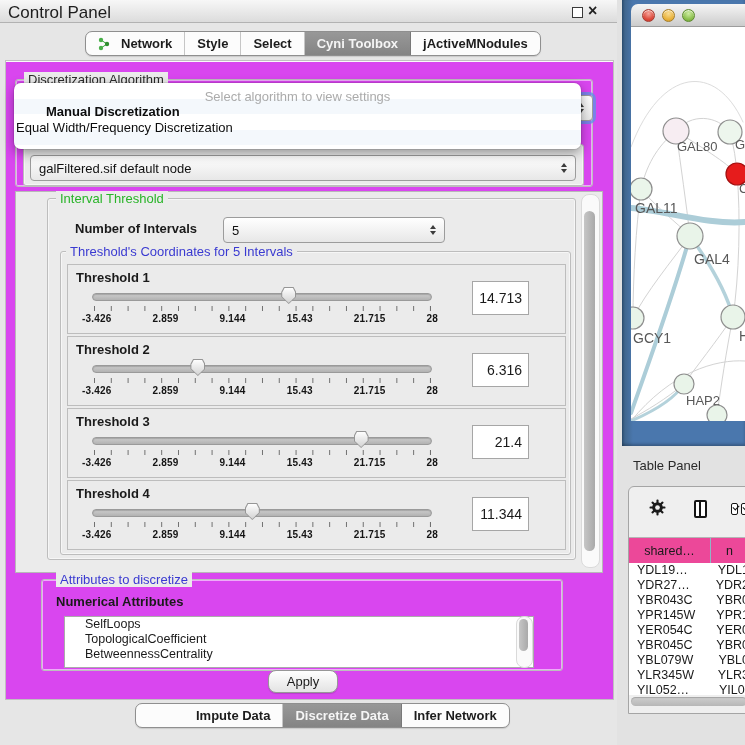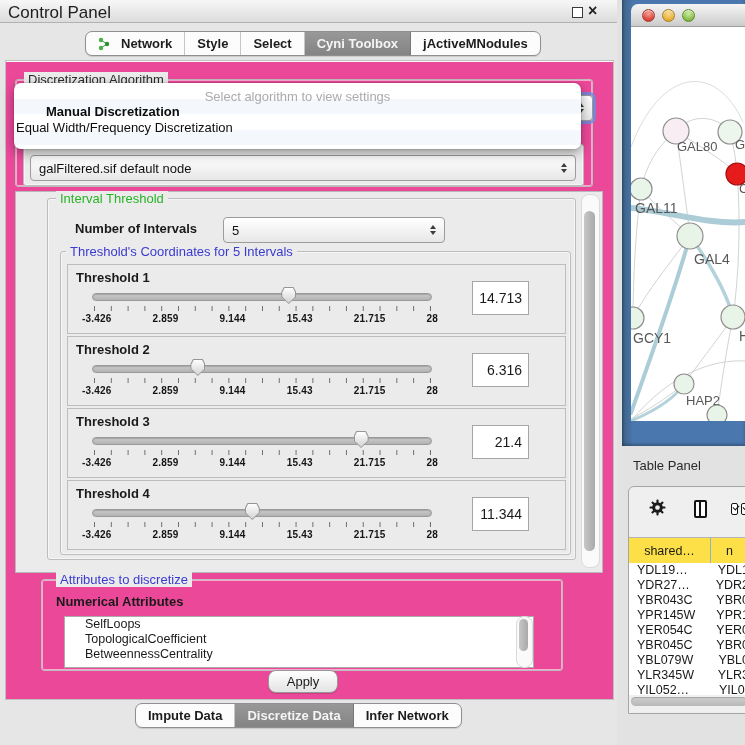--- a/index.html
+++ b/index.html
@@ -14,24 +14,24 @@
   .float-ico{position:absolute;left:572px;top:7px;width:9px;height:9px;border:1.4px solid #3a3a3a;background:#fff;}
   .close-ico{position:absolute;left:588px;top:0px;font-size:16px;font-weight:700;color:#222;line-height:22px;}
   
   .seg{display:flex;border:1px solid #8f8f8f;border-radius:7px;overflow:hidden;
        background:#fcfcfc;box-shadow:0 1px 1px rgba(0,0,0,.12);}
   .seg .it{padding:4px 12px;font-size:13px;font-weight:600;color:#1c1c1c;
        border-right:1px solid #c6c6c6;display:flex;align-items:center;gap:11px;white-space:nowrap;}
   .seg .it:last-child{border-right:none;}
   .seg .it.sel{background:linear-gradient(#989898,#848484);color:#f5f5f5;border-right-color:#787878;}
   .top-tabs{position:absolute;left:85px;top:31px;}
-  .bottom-tabs{position:absolute;left:135px;top:703px;}
+  .bottom-tabs{position:absolute;left:135px;top:703px;padding-left:48px;}
   
   .content{position:absolute;left:5px;top:60px;width:607px;height:638px;
-      background:#ec4899;border:1px solid #c0c0c0;box-shadow:inset 0 1px 0 #fafafa;}
+      background:#d946ef;border:1px solid #c0c0c0;box-shadow:inset 0 1px 0 #fafafa;}
   .grp{position:absolute;border:1px solid #bdbdbd;border-radius:3px;
       box-shadow:inset 0 0 0 1px rgba(255,255,255,.55);}
   .grp>.ttl{position:absolute;top:-8px;left:8px;background:#ebebeb;padding:0 4px;font-size:13px;color:#2a2a2a;}
   .ttl.green{color:#28b428;}
   .ttl.blue{color:#3a3ad1;}
   .combo{position:absolute;display:flex;align-items:center;background:linear-gradient(#ffffff,#e7e7e7);
       border:1px solid #9c9c9c;border-radius:4px;font-size:13px;color:#111;padding:0 8px;}
   .combo .arrows{margin-left:auto;display:flex;flex-direction:column;gap:2px;align-items:center;}
   .combo .arrows i{display:block;width:0;height:0;border:3.5px solid transparent;}
   .combo .arrows i.up{border-bottom:4.5px solid #3c3c3c;border-top:0;}
@@ -86,21 +86,21 @@
   
   .tp-title{position:absolute;left:633px;top:458px;font-size:13px;color:#2a2a2a;}
   .tpanel{position:absolute;left:628px;top:486px;width:120px;height:226px;background:#efefef;
       border:1px solid #a5a5a5;border-top-left-radius:6px;overflow:hidden;}
   .tp-toolbar{position:absolute;left:0;top:0;right:0;height:44px;display:flex;align-items:center;gap:0;}
   .colsicon{width:15px;height:14px;border:2px solid #141414;border-radius:2px;background:#fff;position:relative;}
   .colsicon::after{content:"";position:absolute;left:50%;top:0;bottom:0;width:2px;background:#141414;transform:translateX(-50%);}
   .cb{width:10px;height:10px;border:1.6px solid #141414;border-radius:2px;position:relative;background:#fff;}
   .cb::after{content:"";position:absolute;left:1px;top:1px;width:5px;height:3px;border-left:1.6px solid #141414;border-bottom:1.6px solid #141414;transform:rotate(-45deg);}
   .tp-header{position:absolute;left:0;top:50px;right:0;height:25px;display:flex;background:#e8e8e8;border-top:1px solid #b5b5b5;border-bottom:1px solid #b5b5b5;}
-  .tp-header .hc{background:#fde047;border-right:1px solid #8fb6c6;font-size:12.5px;display:flex;align-items:center;justify-content:center;color:#1a1a1a;}
+  .tp-header .hc{background:#ec4899;border-right:1px solid #8fb6c6;font-size:12.5px;display:flex;align-items:center;justify-content:center;color:#1a1a1a;}
   .tp-header .hc1{width:81px;}
   .tp-header .hc2{flex:1;}
   .tp-rows{position:absolute;left:0;top:76px;right:0;bottom:18px;background:#fff;overflow:hidden;font-size:12.5px;}
   .tp-row{display:flex;height:15px;line-height:15px;}
   .tp-row .c1{width:74px;padding-left:8px;}
   .tp-row .c2{flex:1;padding-left:8px;}
   .hscroll{position:absolute;left:2px;right:2px;bottom:7px;height:9px;border-radius:5px;background:linear-gradient(#cfcfcf,#b7b7b7);box-shadow:inset 0 1px 1px rgba(0,0,0,.2);}
   .netlabel{fill:#585858;}
 </style>
 </head>

